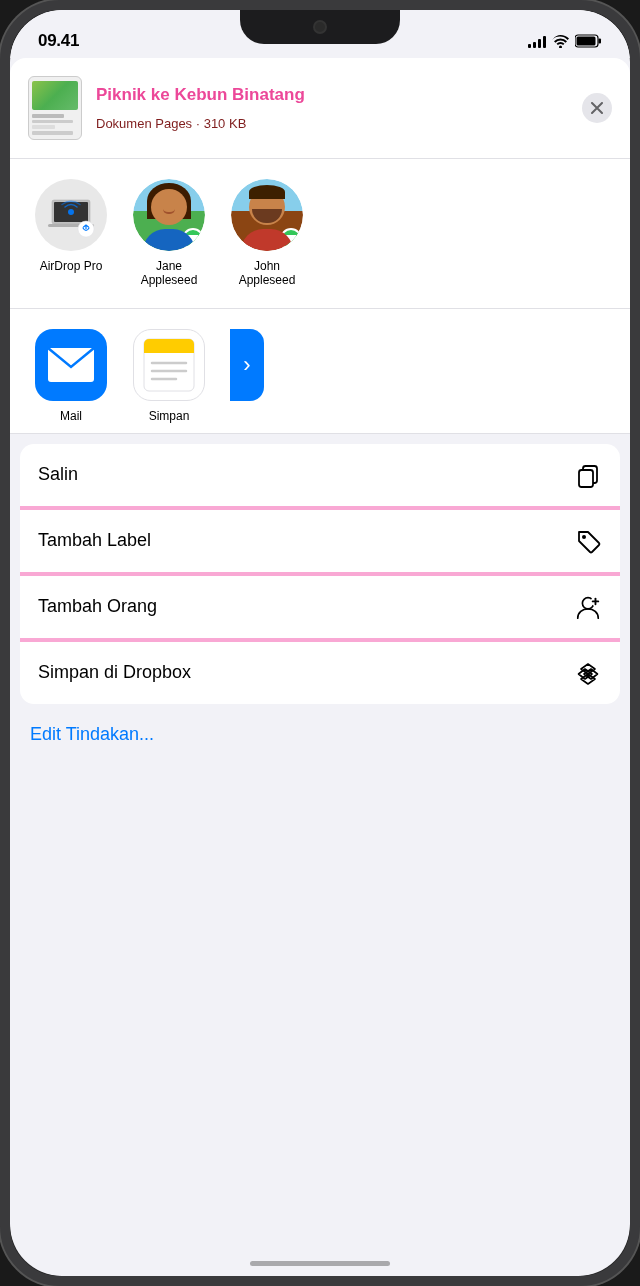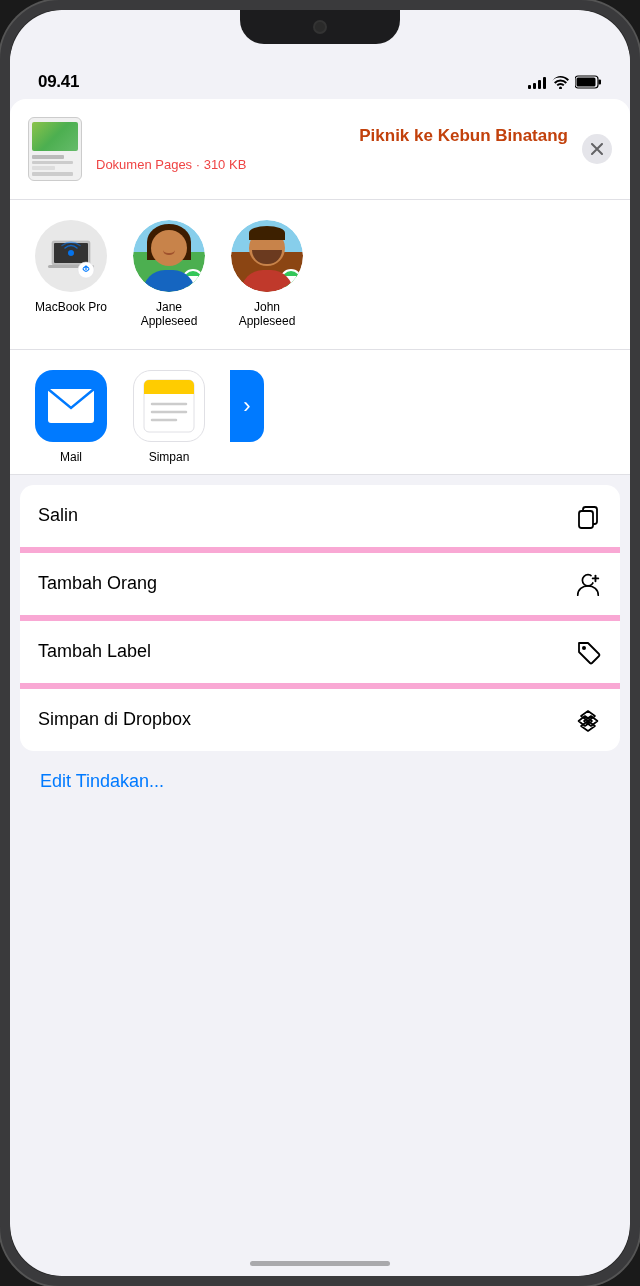--- a/index.html
+++ b/index.html
@@ -57,21 +57,20 @@
     }
 
     
     .status-bar {
       display: flex;
       justify-content: space-between;
       align-items: center;
       padding: 14px 28px 0;
       height: 48px;
       background: #f2f2f7;
-      margin-top: 41px;
     }
 
     .status-time {
       font-size: 17px;
       font-weight: 600;
       color: #000;
       letter-spacing: -0.3px;
     }
 
     .status-icons {
@@ -162,28 +161,27 @@
       background: linear-gradient(135deg, #8bc34a 0%, #4caf50 50%, #66bb6a 100%);
       border-radius: 2px;
       margin-bottom: 2px;
     }
 
     .doc-info { flex: 1; }
 
     .doc-title {
       font-size: 17px;
       font-weight: 600;
-      color: #c2410c;
+      color: #ec4899;
       line-height: 1.2;
-      text-align: right;
     }
 
     .doc-meta {
       font-size: 13px;
-      color: #ef4444;
+      color: #7f1d1d;
       margin-top: 10px;
     }
 
     .close-btn {
       width: 30px;
       height: 30px;
       background: #e5e5ea;
       border-radius: 50%;
       display: flex;
       align-items: center;
@@ -320,21 +318,21 @@
       margin: 10px 10px 0;
       border-radius: 14px;
       overflow: hidden;
     }
 
     .action-item {
       display: flex;
       align-items: center;
       justify-content: space-between;
       padding: 17px 18px;
-      border-bottom: 6px solid #f9a8d4;
+      border-bottom: 4px solid #f9a8d4;
       cursor: pointer;
     }
 
     .action-item:last-child {
       border-bottom: none;
       text-align: center;
     }
 
     .action-label {
       font-size: 18px;
@@ -349,21 +347,20 @@
       justify-content: center;
       color: #000;
     }
 
     
     .edit-link {
       padding: 20px 20px;
       font-size: 18px;
       color: #007aff;
       cursor: pointer;
-      margin-left: 10px;
     }
 
     
     .home-indicator {
       position: absolute;
       bottom: 10px;
       left: 50%;
       transform: translateX(-50%);
       width: 140px;
       height: 5px;
@@ -439,21 +436,21 @@
 
               <circle cx="29" cy="26" r="3" fill="#007aff" opacity="0.9"></circle>
               <path d="M23 21 Q29 16 35 21" fill="none" stroke="#007aff" stroke-width="1.5" stroke-linecap="round" opacity="0.7"></path>
               <path d="M20 18.5 Q29 12 38 18.5" fill="none" stroke="#007aff" stroke-width="1.5" stroke-linecap="round" opacity="0.5"></path>
 
               <circle cx="44" cy="43" r="8" fill="#fff" stroke="#e0e0e5" stroke-width="0.5"></circle>
               <path d="M44 39 L44 43 M41.5 41 L44 39 L46.5 41" fill="none" stroke="#007aff" stroke-width="1.2" stroke-linecap="round"></path>
               <path d="M41 42 Q44 47 47 42" fill="none" stroke="#007aff" stroke-width="1.2" stroke-linecap="round"></path>
             </svg>
           </div>
-          <span class="contact-name">MacBook Pro</span>
+          <span class="contact-name">AirDrop Pro</span>
         </div>
 
         <div class="contact-item">
           <div class="contact-avatar person" style="position:relative;">
 
             <div style="width:72px;height:72px;border-radius:50%;background:linear-gradient(180deg,#87ceeb 0%,#87ceeb 45%,#4caf50 45%);position:relative;overflow:hidden;">
 
               <div style="position:absolute;top:4px;left:50%;transform:translateX(-50%);width:44px;height:36px;background:#3d1c00;border-radius:50% 50% 0 0;z-index:1;"></div>
 
               <div style="position:absolute;top:10px;left:50%;transform:translateX(-50%);width:36px;height:36px;background:#c8834a;border-radius:50%;z-index:2;"></div>
@@ -541,43 +538,43 @@
           <span class="action-label">Salin</span>
           <div class="action-icon">
             <svg width="28" height="28" viewBox="0 0 28 28" fill="none">
               <rect x="9" y="5" width="14" height="17" rx="2.5" fill="none" stroke="#000" stroke-width="1.8"></rect>
               <rect x="5" y="9" width="14" height="17" rx="2.5" fill="white" stroke="#000" stroke-width="1.8"></rect>
             </svg>
           </div>
         </div>
 
         <div class="action-item">
+          <span class="action-label">Tambah Label</span>
+          <div class="action-icon">
+            <svg width="28" height="28" viewBox="0 0 28 28" fill="none">
+              <path d="M5 5 L5 14 L16 25 Q17 26 18 25 L25 18 Q26 17 25 16 L14 5 Z" fill="none" stroke="#000" stroke-width="1.8" stroke-linejoin="round"></path>
+              <circle cx="10" cy="10" r="2" fill="#000"></circle>
+            </svg>
+          </div>
+        </div>
+
+        <div class="action-item">
           <span class="action-label">Tambah Orang</span>
           <div class="action-icon">
             <svg width="30" height="28" viewBox="0 0 30 28" fill="none">
               <circle cx="15" cy="10" r="6" fill="none" stroke="#000" stroke-width="1.8"></circle>
               <path d="M4 26c0-6 5-10 11-10s11 4 11 10" fill="none" stroke="#000" stroke-width="1.8" stroke-linecap="round"></path>
               <circle cx="23" cy="8" r="5" fill="#fff" stroke="#fff" stroke-width="0"></circle>
               <line x1="23" y1="5" x2="23" y2="11" stroke="#000" stroke-width="2" stroke-linecap="round"></line>
               <line x1="20" y1="8" x2="26" y2="8" stroke="#000" stroke-width="2" stroke-linecap="round"></line>
             </svg>
           </div>
         </div>
 
         <div class="action-item">
-          <span class="action-label">Tambah Label</span>
-          <div class="action-icon">
-            <svg width="28" height="28" viewBox="0 0 28 28" fill="none">
-              <path d="M5 5 L5 14 L16 25 Q17 26 18 25 L25 18 Q26 17 25 16 L14 5 Z" fill="none" stroke="#000" stroke-width="1.8" stroke-linejoin="round"></path>
-              <circle cx="10" cy="10" r="2" fill="#000"></circle>
-            </svg>
-          </div>
-        </div>
-
-        <div class="action-item">
           <span class="action-label">Simpan di Dropbox</span>
           <div class="action-icon">
             <svg width="28" height="28" viewBox="0 0 28 28" fill="none">
               <polygon points="14,5 7,10 14,15 21,10" fill="none" stroke="#000" stroke-width="1.6" stroke-linejoin="round"></polygon>
               <polygon points="7,10 14,15 7,20 0.5,15" fill="none" stroke="#000" stroke-width="1.6" stroke-linejoin="round" transform="translate(4,0)"></polygon>
               <polygon points="21,10 14,15 21,20 27.5,15" fill="none" stroke="#000" stroke-width="1.6" stroke-linejoin="round" transform="translate(-4,0)"></polygon>
               <polygon points="7,20 14,15 21,20 14,25" fill="none" stroke="#000" stroke-width="1.6" stroke-linejoin="round"></polygon>
             </svg>
           </div>
         </div>

